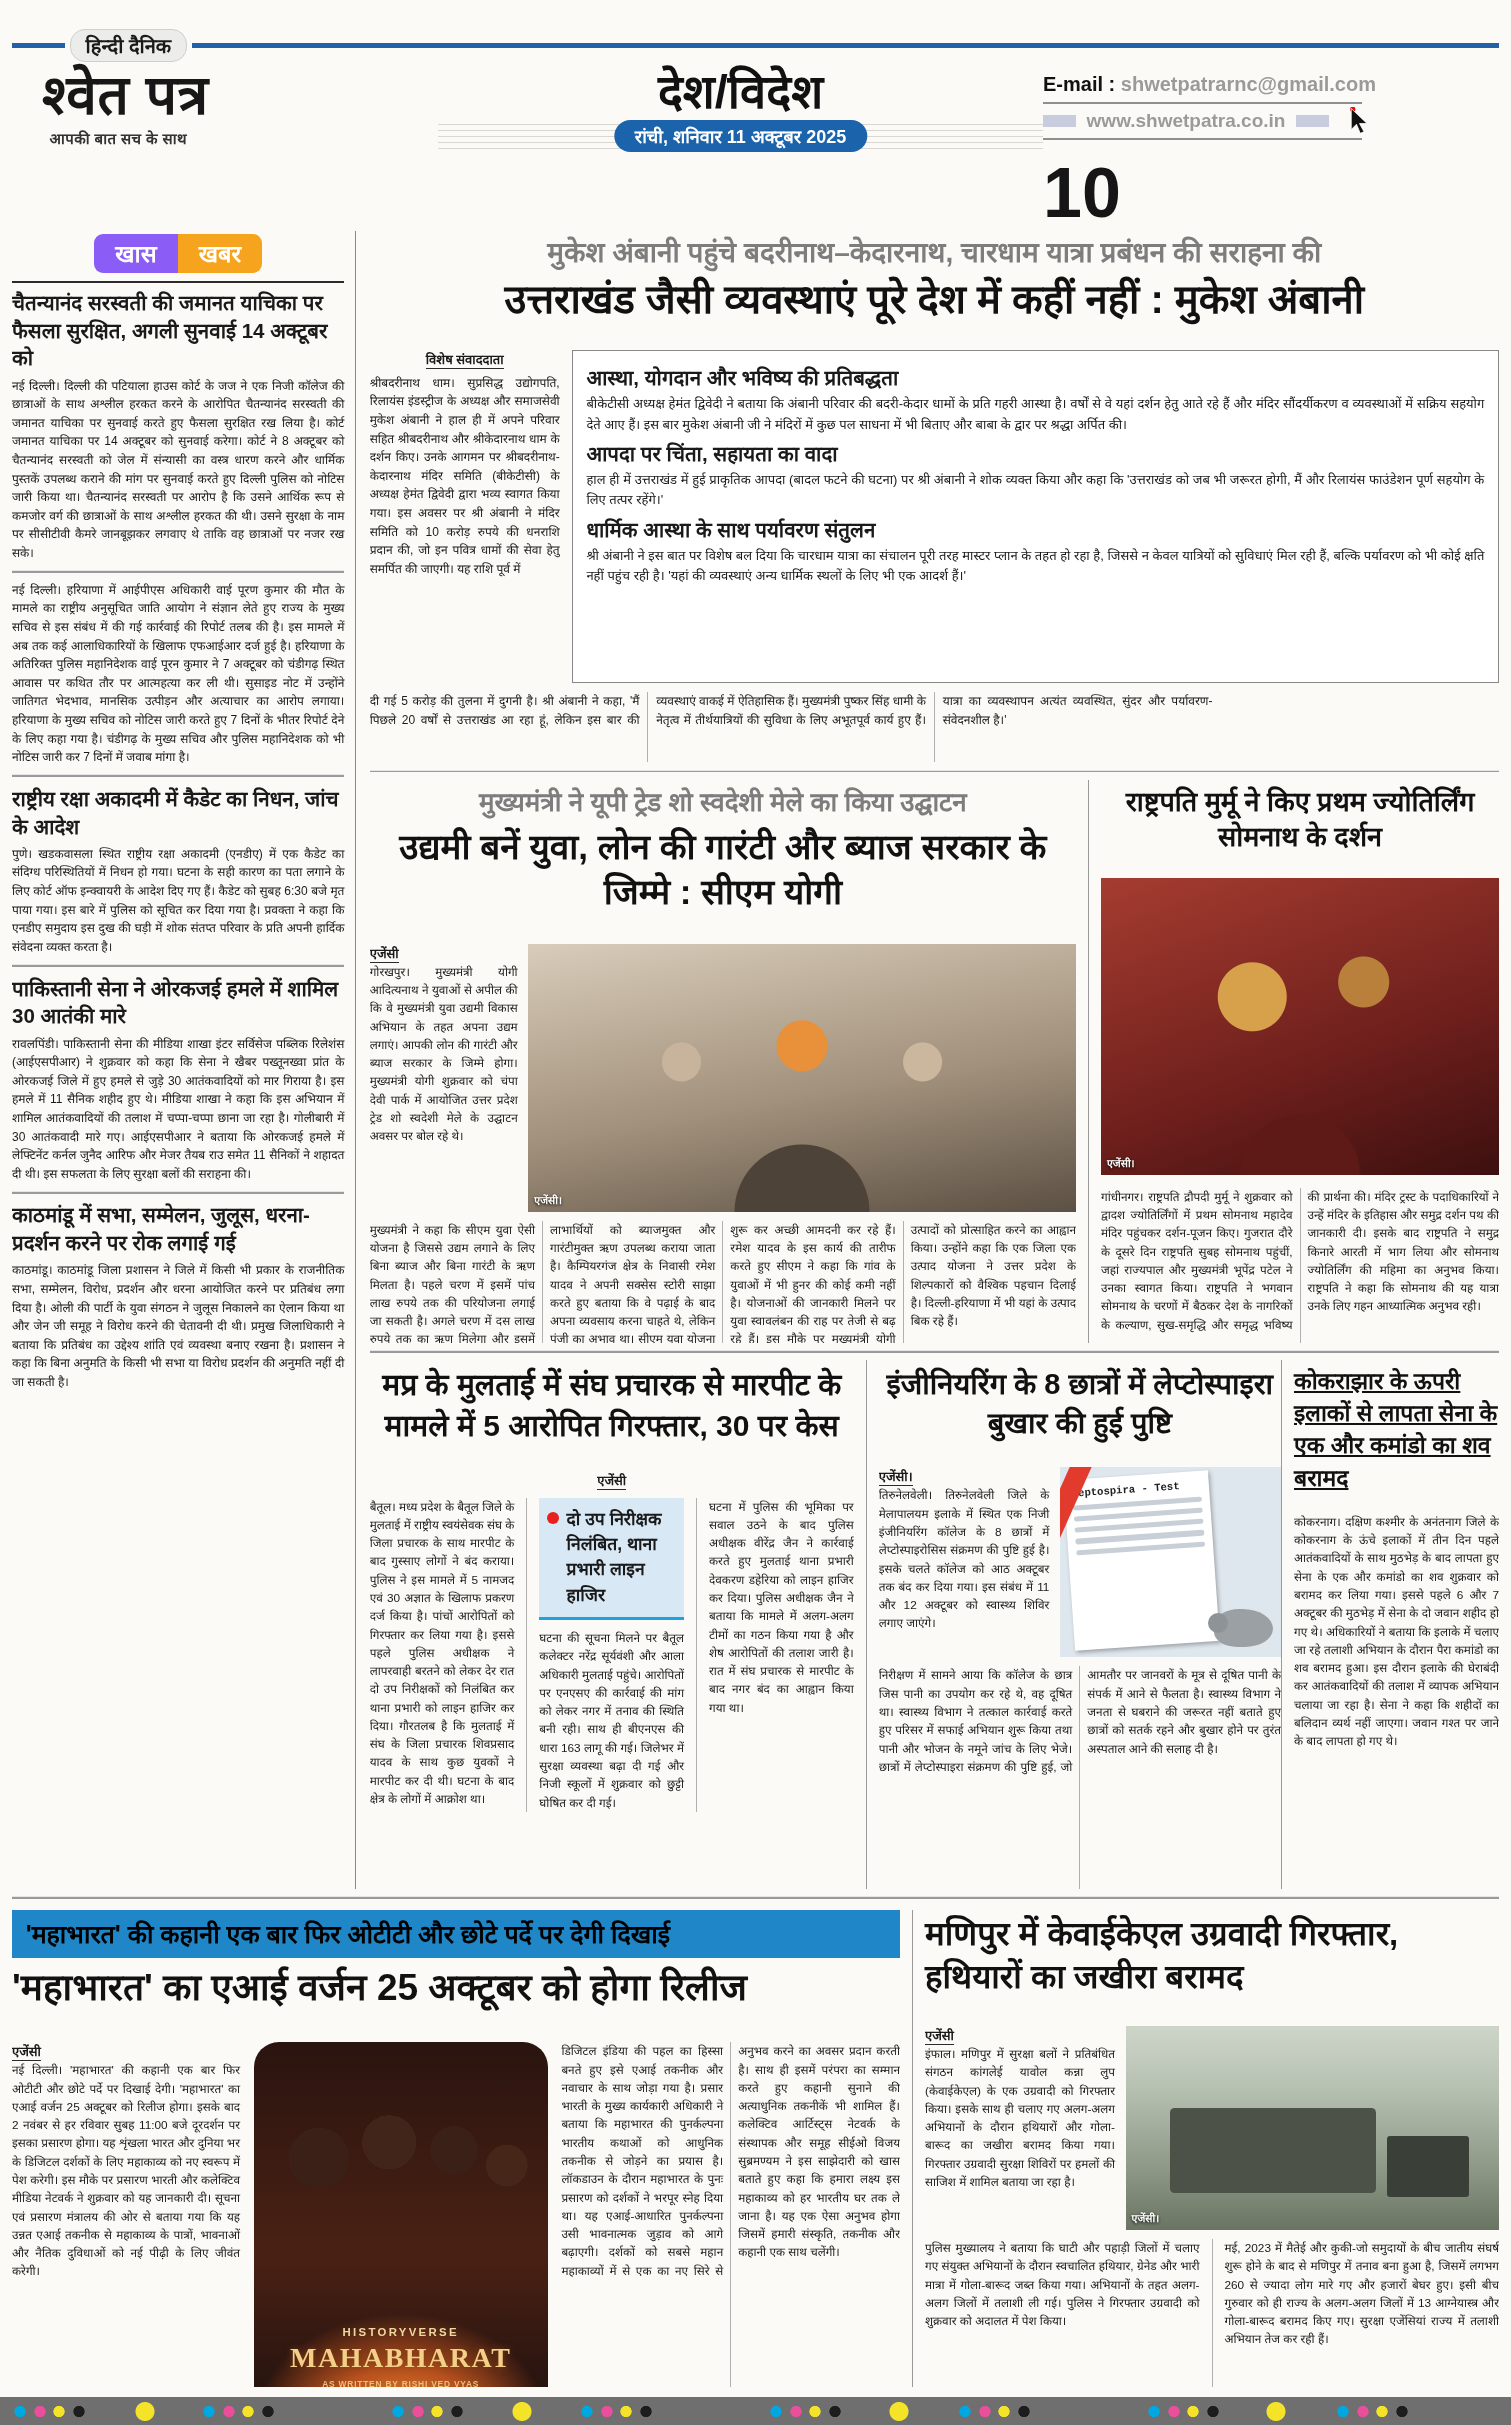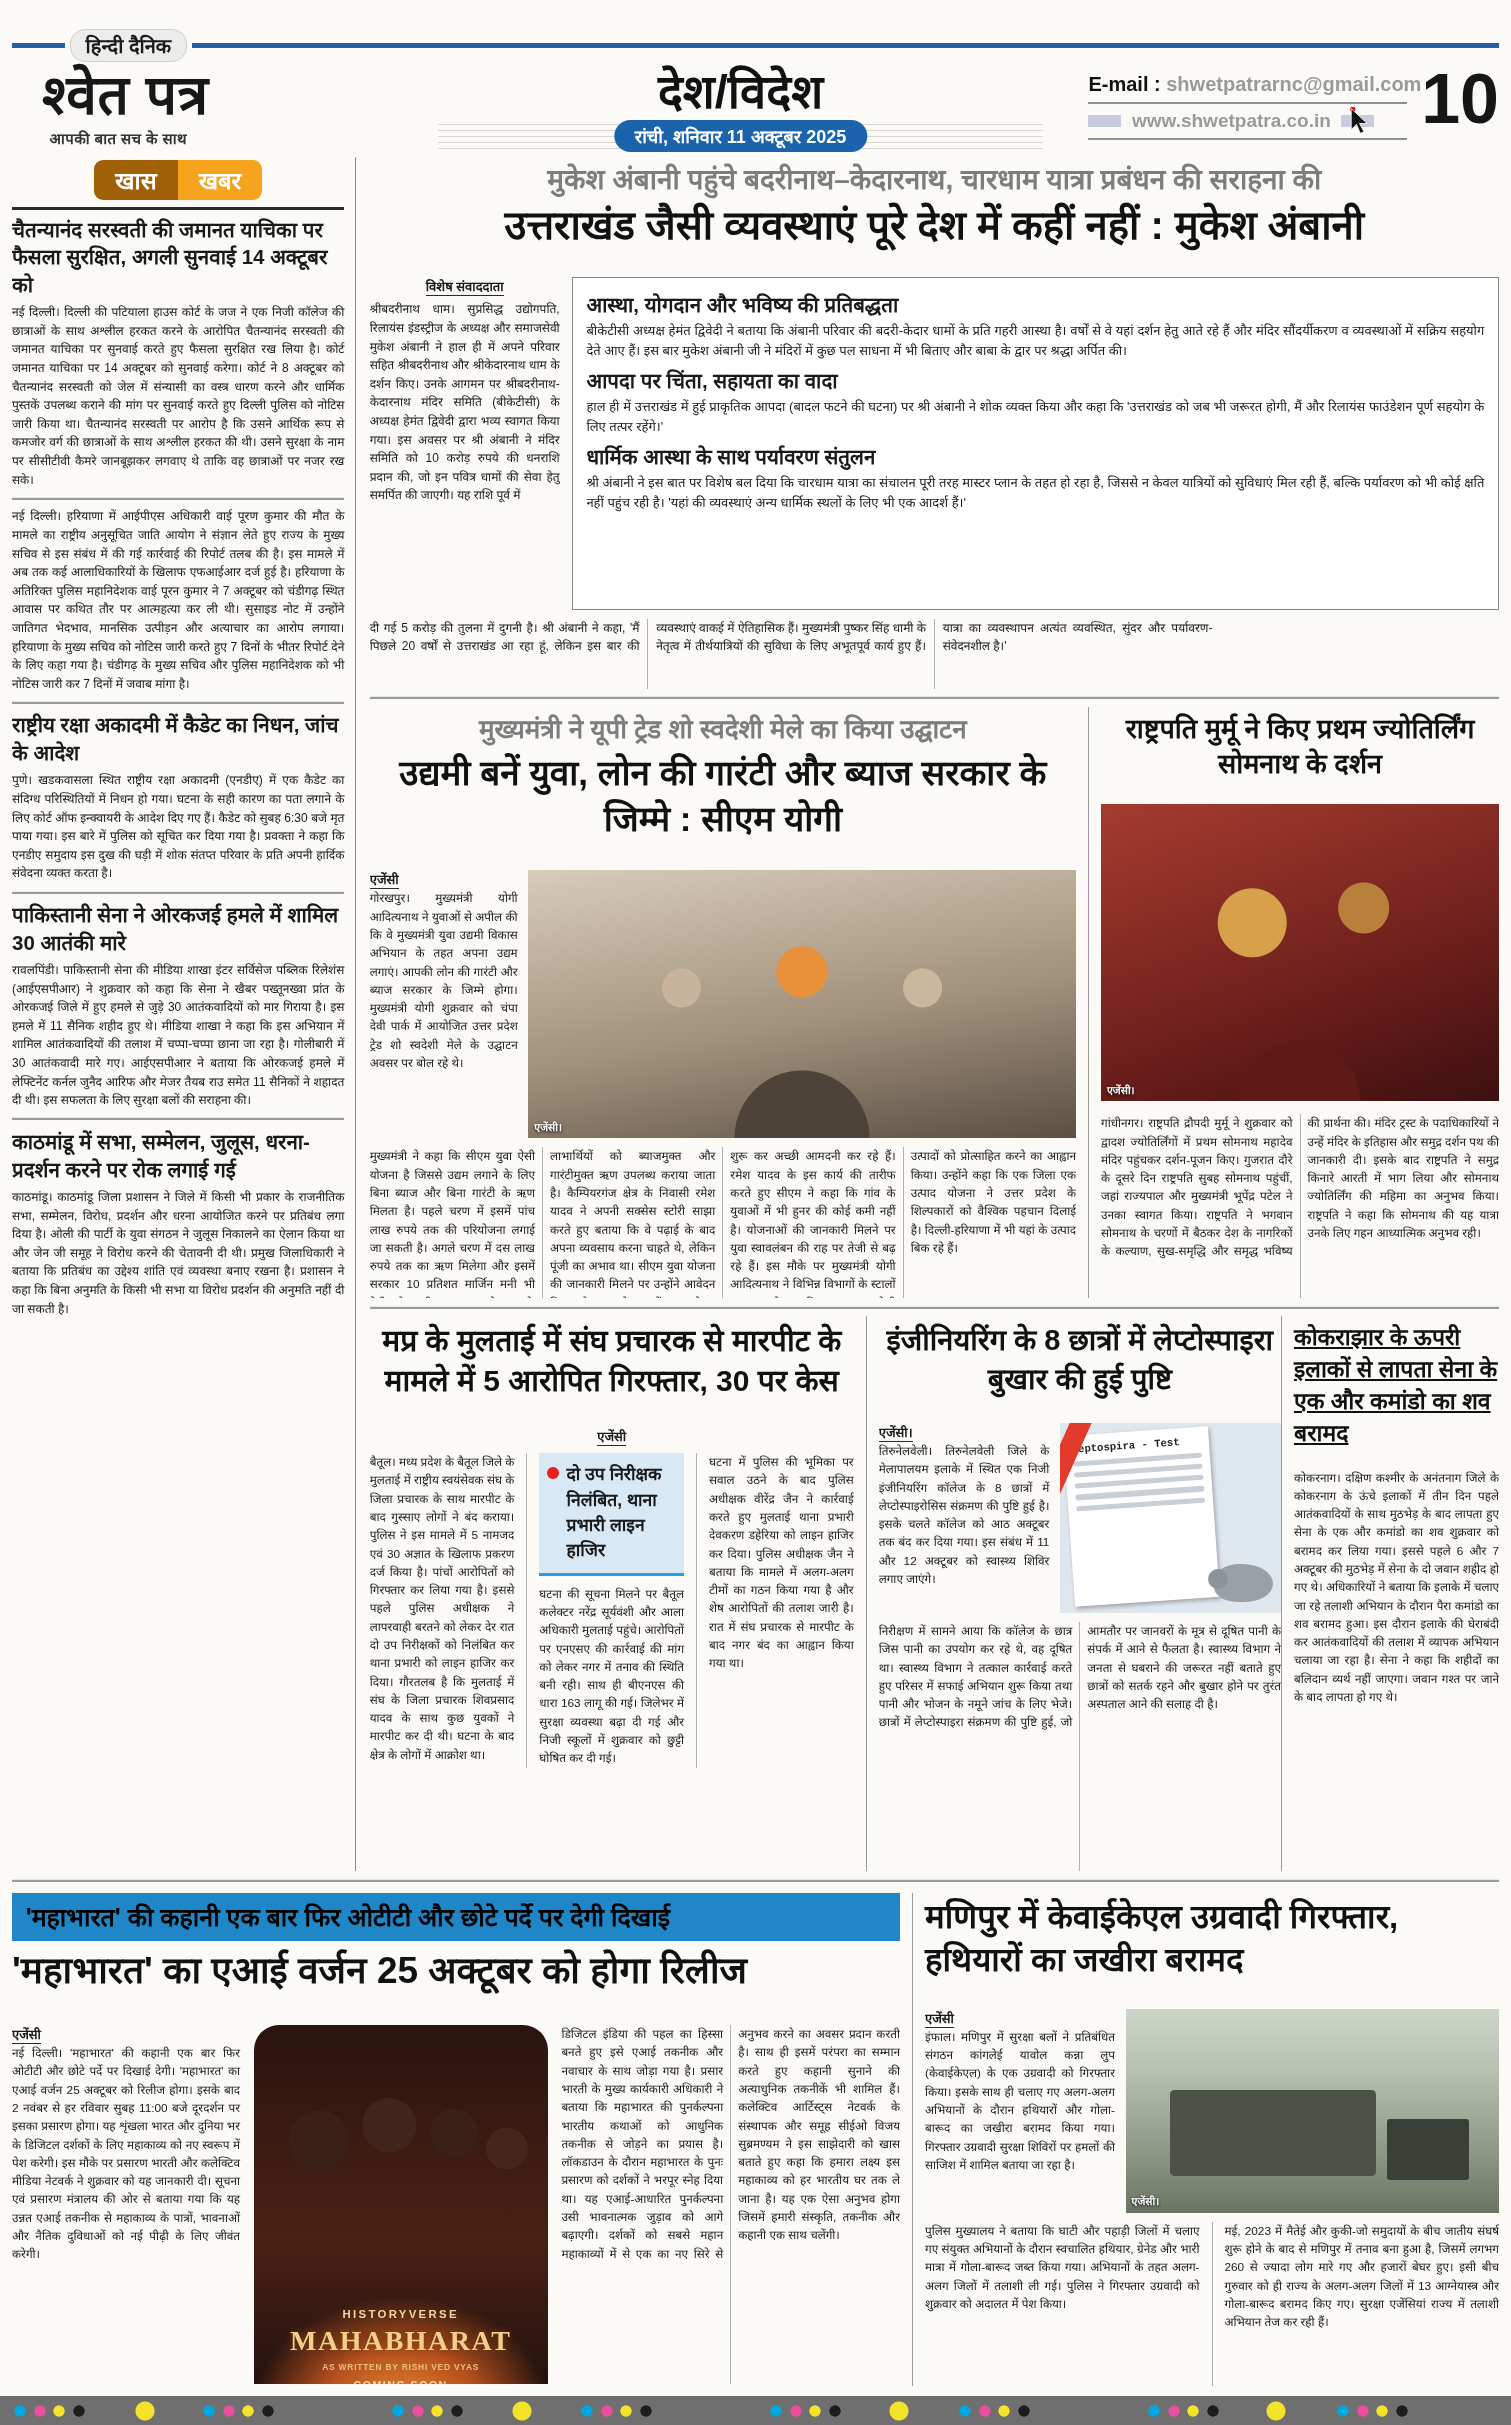--- a/index.html
+++ b/index.html
@@ -18,21 +18,21 @@
   .mast-row{display:flex;align-items:flex-start;margin-top:4.6px;}
   .mast-left{width:426px;padding-left:30px;}
   .masthead{font-size:55px;font-weight:800;letter-spacing:0.8px;line-height:1.05;color:#171717;}
   .tagline{font-size:15px;font-weight:600;color:#333;margin:3px 0 0 7.6px;letter-spacing:0.4px;}
   .mast-center{flex:1;text-align:center;}
   .section-title{font-size:47px;font-weight:800;line-height:1.05;color:#111;}
   .stripes{margin-top:3px;height:32px;position:relative;
         background:repeating-linear-gradient(to bottom,transparent 0 4.6px,#d8d7d2 4.6px 6px);}
   .date-pill{position:absolute;left:50%;transform:translateX(-50%);top:0.8px;background:#1b64ab;color:#fff;
         font-size:18px;font-weight:700;padding:3.8px 21px;border-radius:20px;white-space:nowrap;}
-  .mast-right{width:456px;display:flex;align-items:flex-start;justify-content:flex-end;gap:13.7px;position:relative;}
+  .mast-right{width:456px;display:flex;align-items:flex-start;justify-content:flex-end;gap:13.7px;position:relative;flex-direction:column;}
   .contact-col{padding-top:6px;width:319px;}
   .email-row{font-size:20px;font-weight:700;white-space:nowrap;}
   .email-label{color:#111;}
   .email-val{color:#9a9a9a;}
   .c-rule{height:2.3px;background:#8f8f8f;margin:6px 0;}
   .web-row{display:flex;align-items:center;gap:10.6px;}
   .web-box{width:33px;height:12px;background:#c9cbdf;display:inline-block;}
   .web-val{color:#9a9a9a;font-size:19px;font-weight:700;}
   .page-num{font-size:70px;font-weight:800;line-height:.9;color:#161616;padding-top:1.5px;}
   .cursor{position:absolute;right:129px;top:40px;}
@@ -47,21 +47,21 @@
         text-shadow:0 0.8px 3px #000;}
 
   
   .main{display:flex;gap:13.7px;height:1725px;overflow:hidden;margin-top:6px;}
   .khas-col{width:344px;flex:none;border-right:0.8px solid #8a8a8a;padding-right:10.6px;overflow:hidden;}
   .right-area{flex:1;display:flex;flex-direction:column;overflow:hidden;}
 
   
   .khas-badges{display:flex;justify-content:center;margin-top:3px;}
   .badge{color:#fff;font-weight:800;font-size:23.6px;padding:3.8px 21px;}
-  .badge-khas{background:#a16207;border-radius:9px 0 0 9px;}
+  .badge-khas{background:#8b5cf6;border-radius:9px 0 0 9px;}
   .badge-khabar{background:#f6a41d;border-radius:0 9px 9px 0;}
   .khas-topline{height:2.3px;background:#2b2b2b;margin:7.6px 0 3px;}
   .khas-head{font-size:20.5px;font-weight:800;line-height:1.35;margin:6px 0 4.6px;}
   .khas-body{font-size:12px;}
 
   
   .lead-kicker{font-size:28px;margin-top:1.5px;}
   .lead-headline{font-size:40px;line-height:1.22;margin-top:4.6px;}
   .lead-row{display:flex;gap:12px;height:333px;overflow:hidden;margin-top:9px;}
   .lead-colA{width:190px;font-size:12px;}

